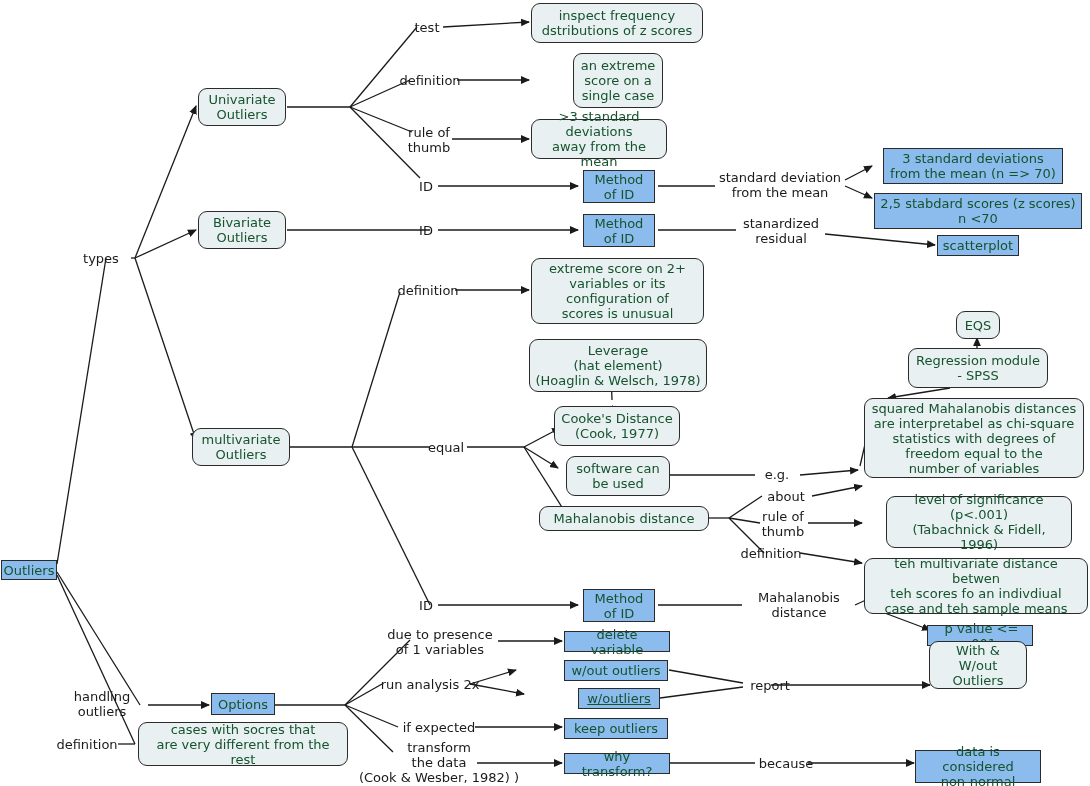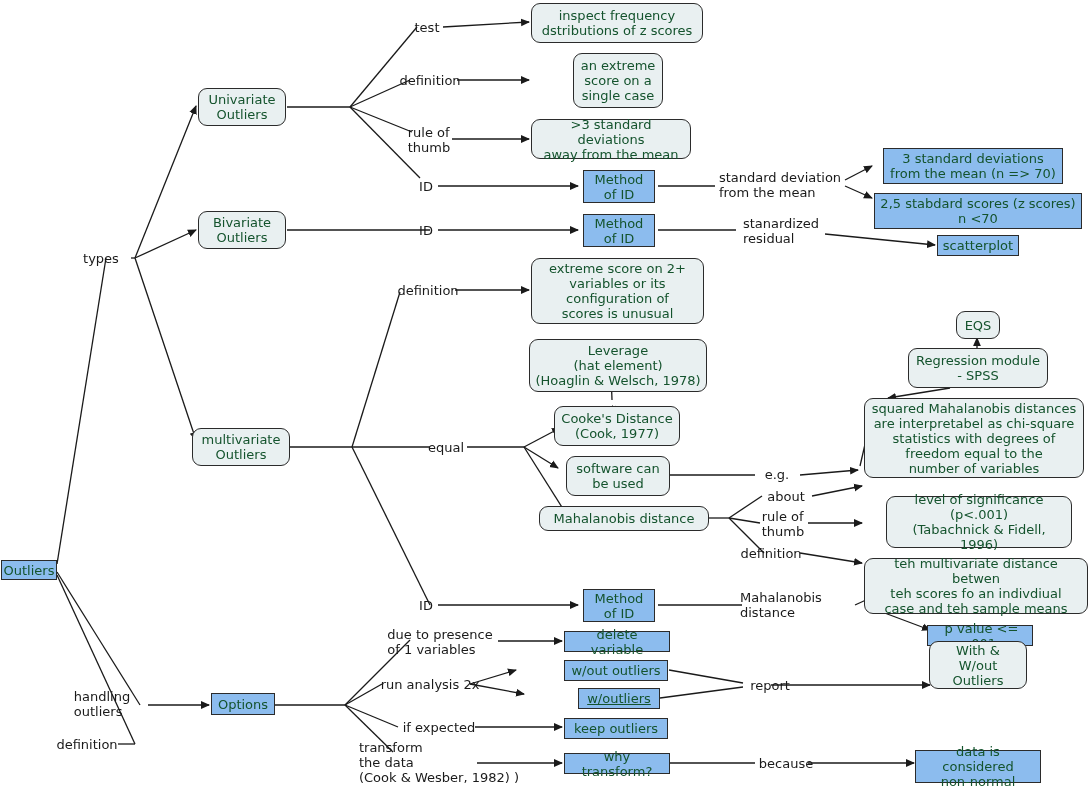--- a/index.html
+++ b/index.html
@@ -33,21 +33,21 @@
   .node.blue{
     background:#8cbcee;
     border:1.2px solid #2b2b2b;
     border-radius:0px;
   }
   .linklabel{
     position:absolute;
     font-size:13px;
     line-height:15px;
     color:#1a1a1a;
-    text-align:left;
+    text-align:center;
     white-space:pre-line;
     background:transparent;
     display:flex;
     align-items:center;
     justify-content:center;
   }
 </style>
 </head>
 <body>
 
@@ -157,21 +157,21 @@
   <div class="node light" style="left:198px;top:211px;width:88px;height:38px;">Bivariate
 Outliers</div>
   <div class="node light" style="left:192px;top:428px;width:98px;height:38px;">multivariate
 Outliers</div>
 
   <div class="node light" style="left:531px;top:3px;width:172px;height:40px;">inspect frequency
 dstributions of z scores</div>
   <div class="node light" style="left:573px;top:53px;width:90px;height:55px;">an extreme
 score on a
 single case</div>
-  <div class="node light" style="left:531px;top:119px;width:160px;height:40px;">&gt;3 standard deviations
+  <div class="node light" style="left:531px;top:119px;width:136px;height:40px;">&gt;3 standard deviations
 away from the mean</div>
 
   <div class="node blue" style="left:583px;top:170px;width:72px;height:33px;">Method
 of ID</div>
   <div class="node blue" style="left:583px;top:214px;width:72px;height:33px;">Method
 of ID</div>
   <div class="node blue" style="left:583px;top:589px;width:72px;height:33px;">Method
 of ID</div>
 
   <div class="node blue" style="left:883px;top:148px;width:180px;height:36px;">3 standard deviations
@@ -203,20 +203,22 @@
 - SPSS</div>
   <div class="node light" style="left:886px;top:496px;width:186px;height:52px;">level of significance
 (p&lt;.001)
 (Tabachnick &amp; Fidell, 1996)</div>
   <div class="node light" style="left:864px;top:558px;width:224px;height:56px;">teh multivariate distance betwen
 teh scores fo an indivdiual
 case and teh sample means</div>
   <div class="node blue" style="left:927px;top:625px;width:106px;height:21px;padding-left:8px;">p value &lt;= .001</div>
 
   <div class="node blue" style="left:211px;top:693px;width:64px;height:22px;">Options</div>
+  <div class="node light" style="left:138px;top:722px;width:210px;height:44px;">cases with socres that
+are very different from the rest</div>
 
   <div class="node blue" style="left:564px;top:631px;width:106px;height:21px;">delete variable</div>
   <div class="node blue" style="left:564px;top:660px;width:104px;height:21px;">w/out outliers</div>
   <div class="node blue" style="left:578px;top:688px;width:82px;height:21px;text-decoration:underline;">w/outliers</div>
   <div class="node blue" style="left:564px;top:718px;width:104px;height:21px;">keep outliers</div>
   <div class="node blue" style="left:564px;top:753px;width:106px;height:21px;">why transform?</div>
 
   <div class="node light" style="left:929px;top:641px;width:98px;height:48px;">With &amp; W/out
 Outliers</div>
   <div class="node blue" style="left:915px;top:750px;width:126px;height:33px;">data is considered

